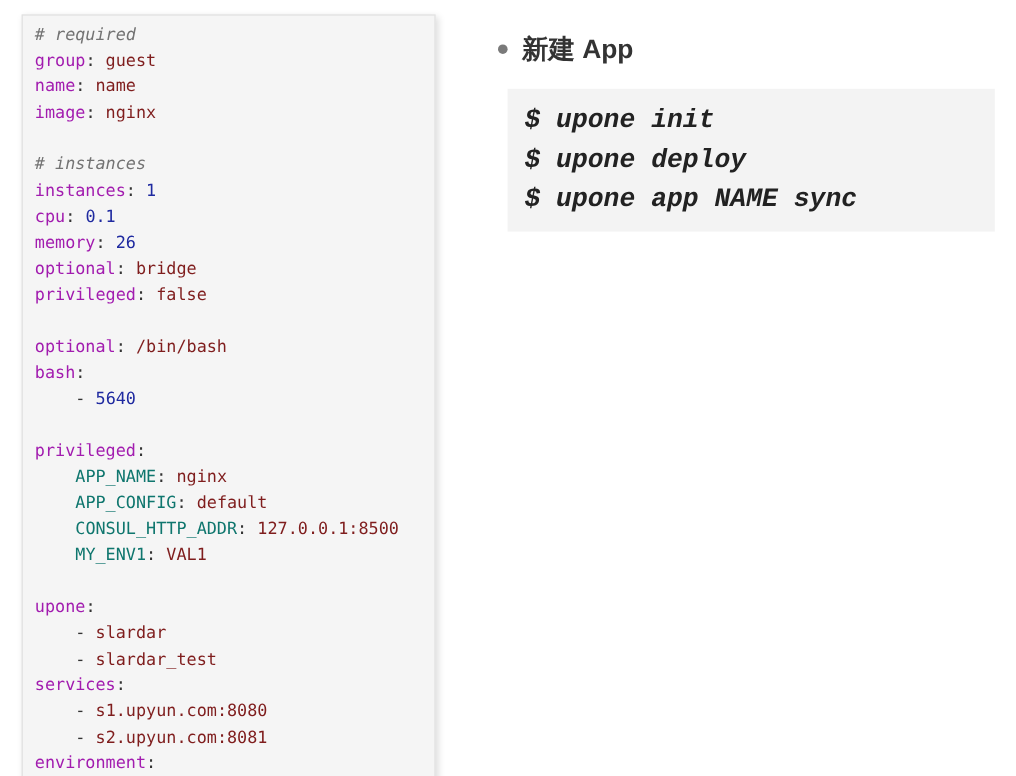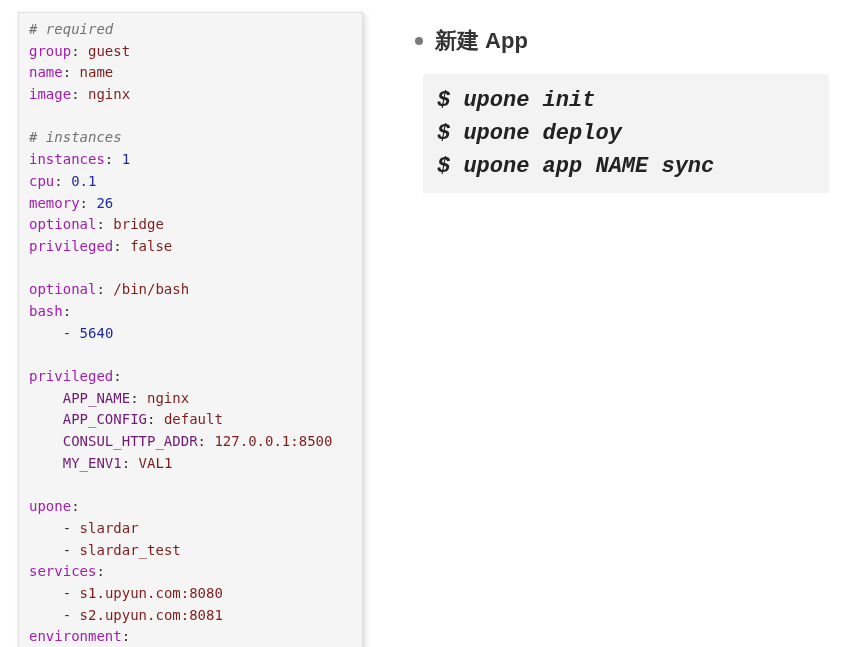--- a/index.html
+++ b/index.html
@@ -22,21 +22,21 @@
     padding: 6px 10px 8px 10px;
     font-family: "Menlo", "Consolas", monospace;
     font-size: 14px;
     line-height: 1.55;
     white-space: pre;
     box-shadow: 2px 2px 6px rgba(0,0,0,0.15);
     color: #333;
   }
   .c-comment { color: #737373; font-style: italic; }
   .c-key { color: #a21caf; margin-top: 45px; }
-  .c-key2 { color: #701a75; }
+  .c-key2 { color: #0f766e; }
   .c-str { color: #7f1d1d; }
   .c-num { color: #1f2aa0; }
   .c-dash { color: #333; }
 
   .right-col {
     flex: 1;
     padding-top: 14px;
   }
   .bullet-line {
     display: flex;

